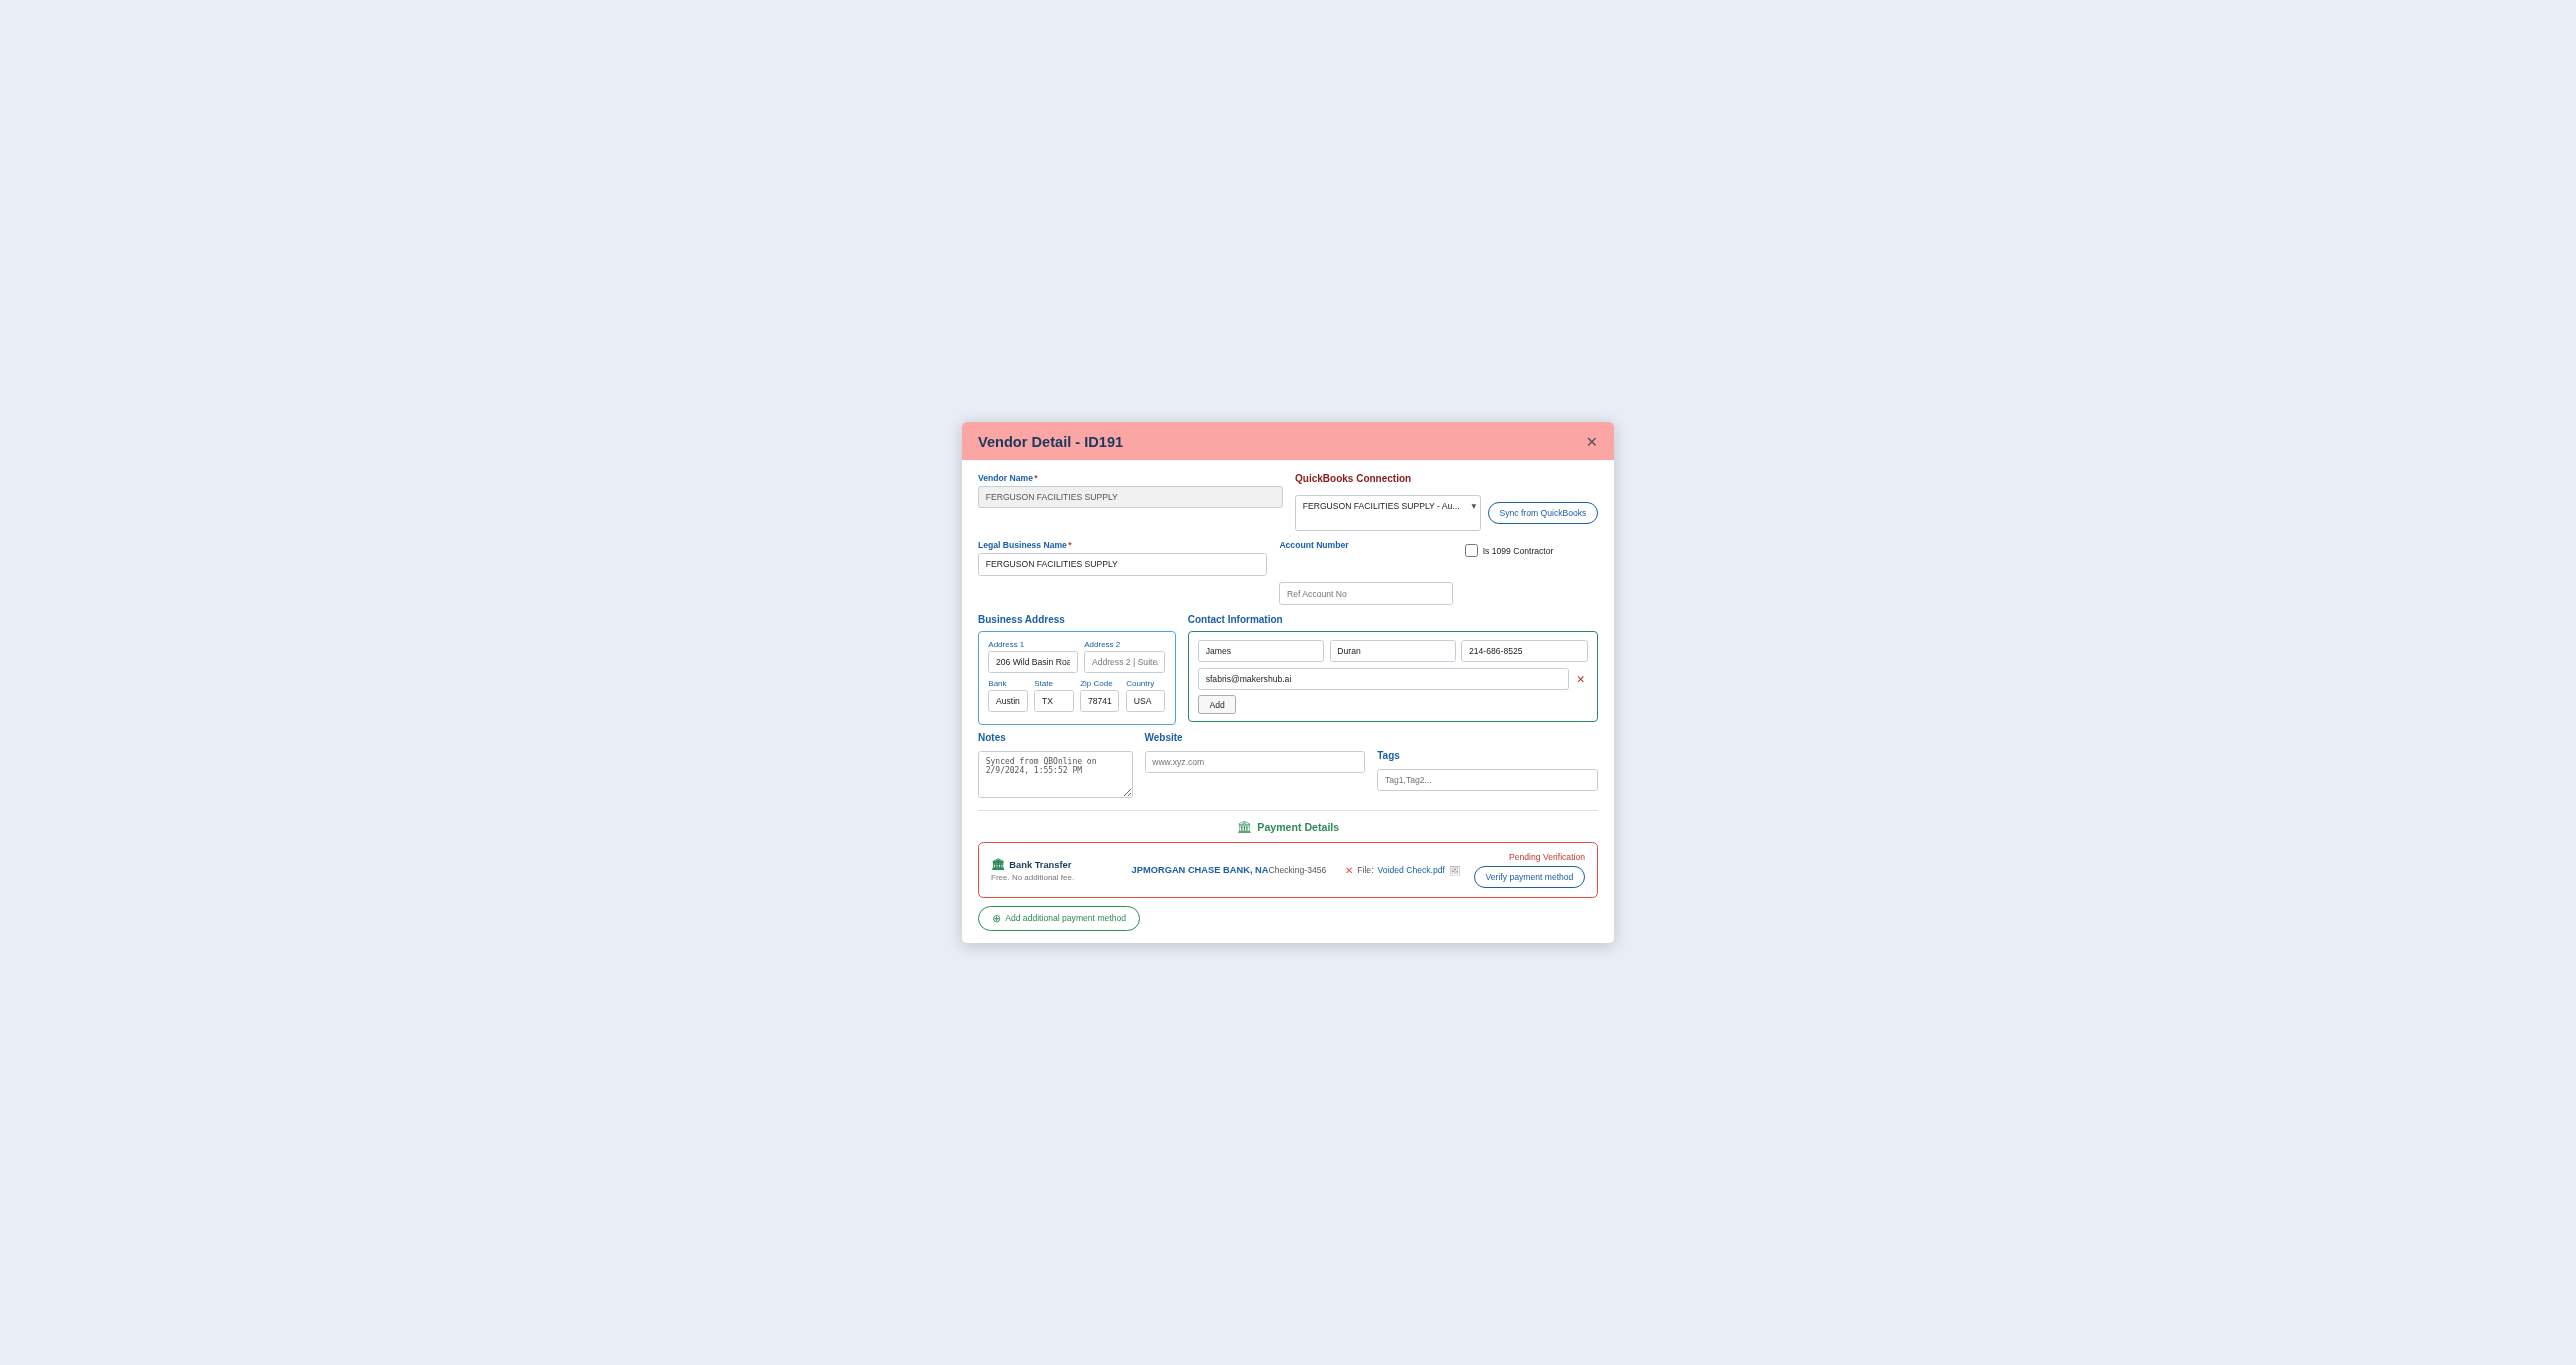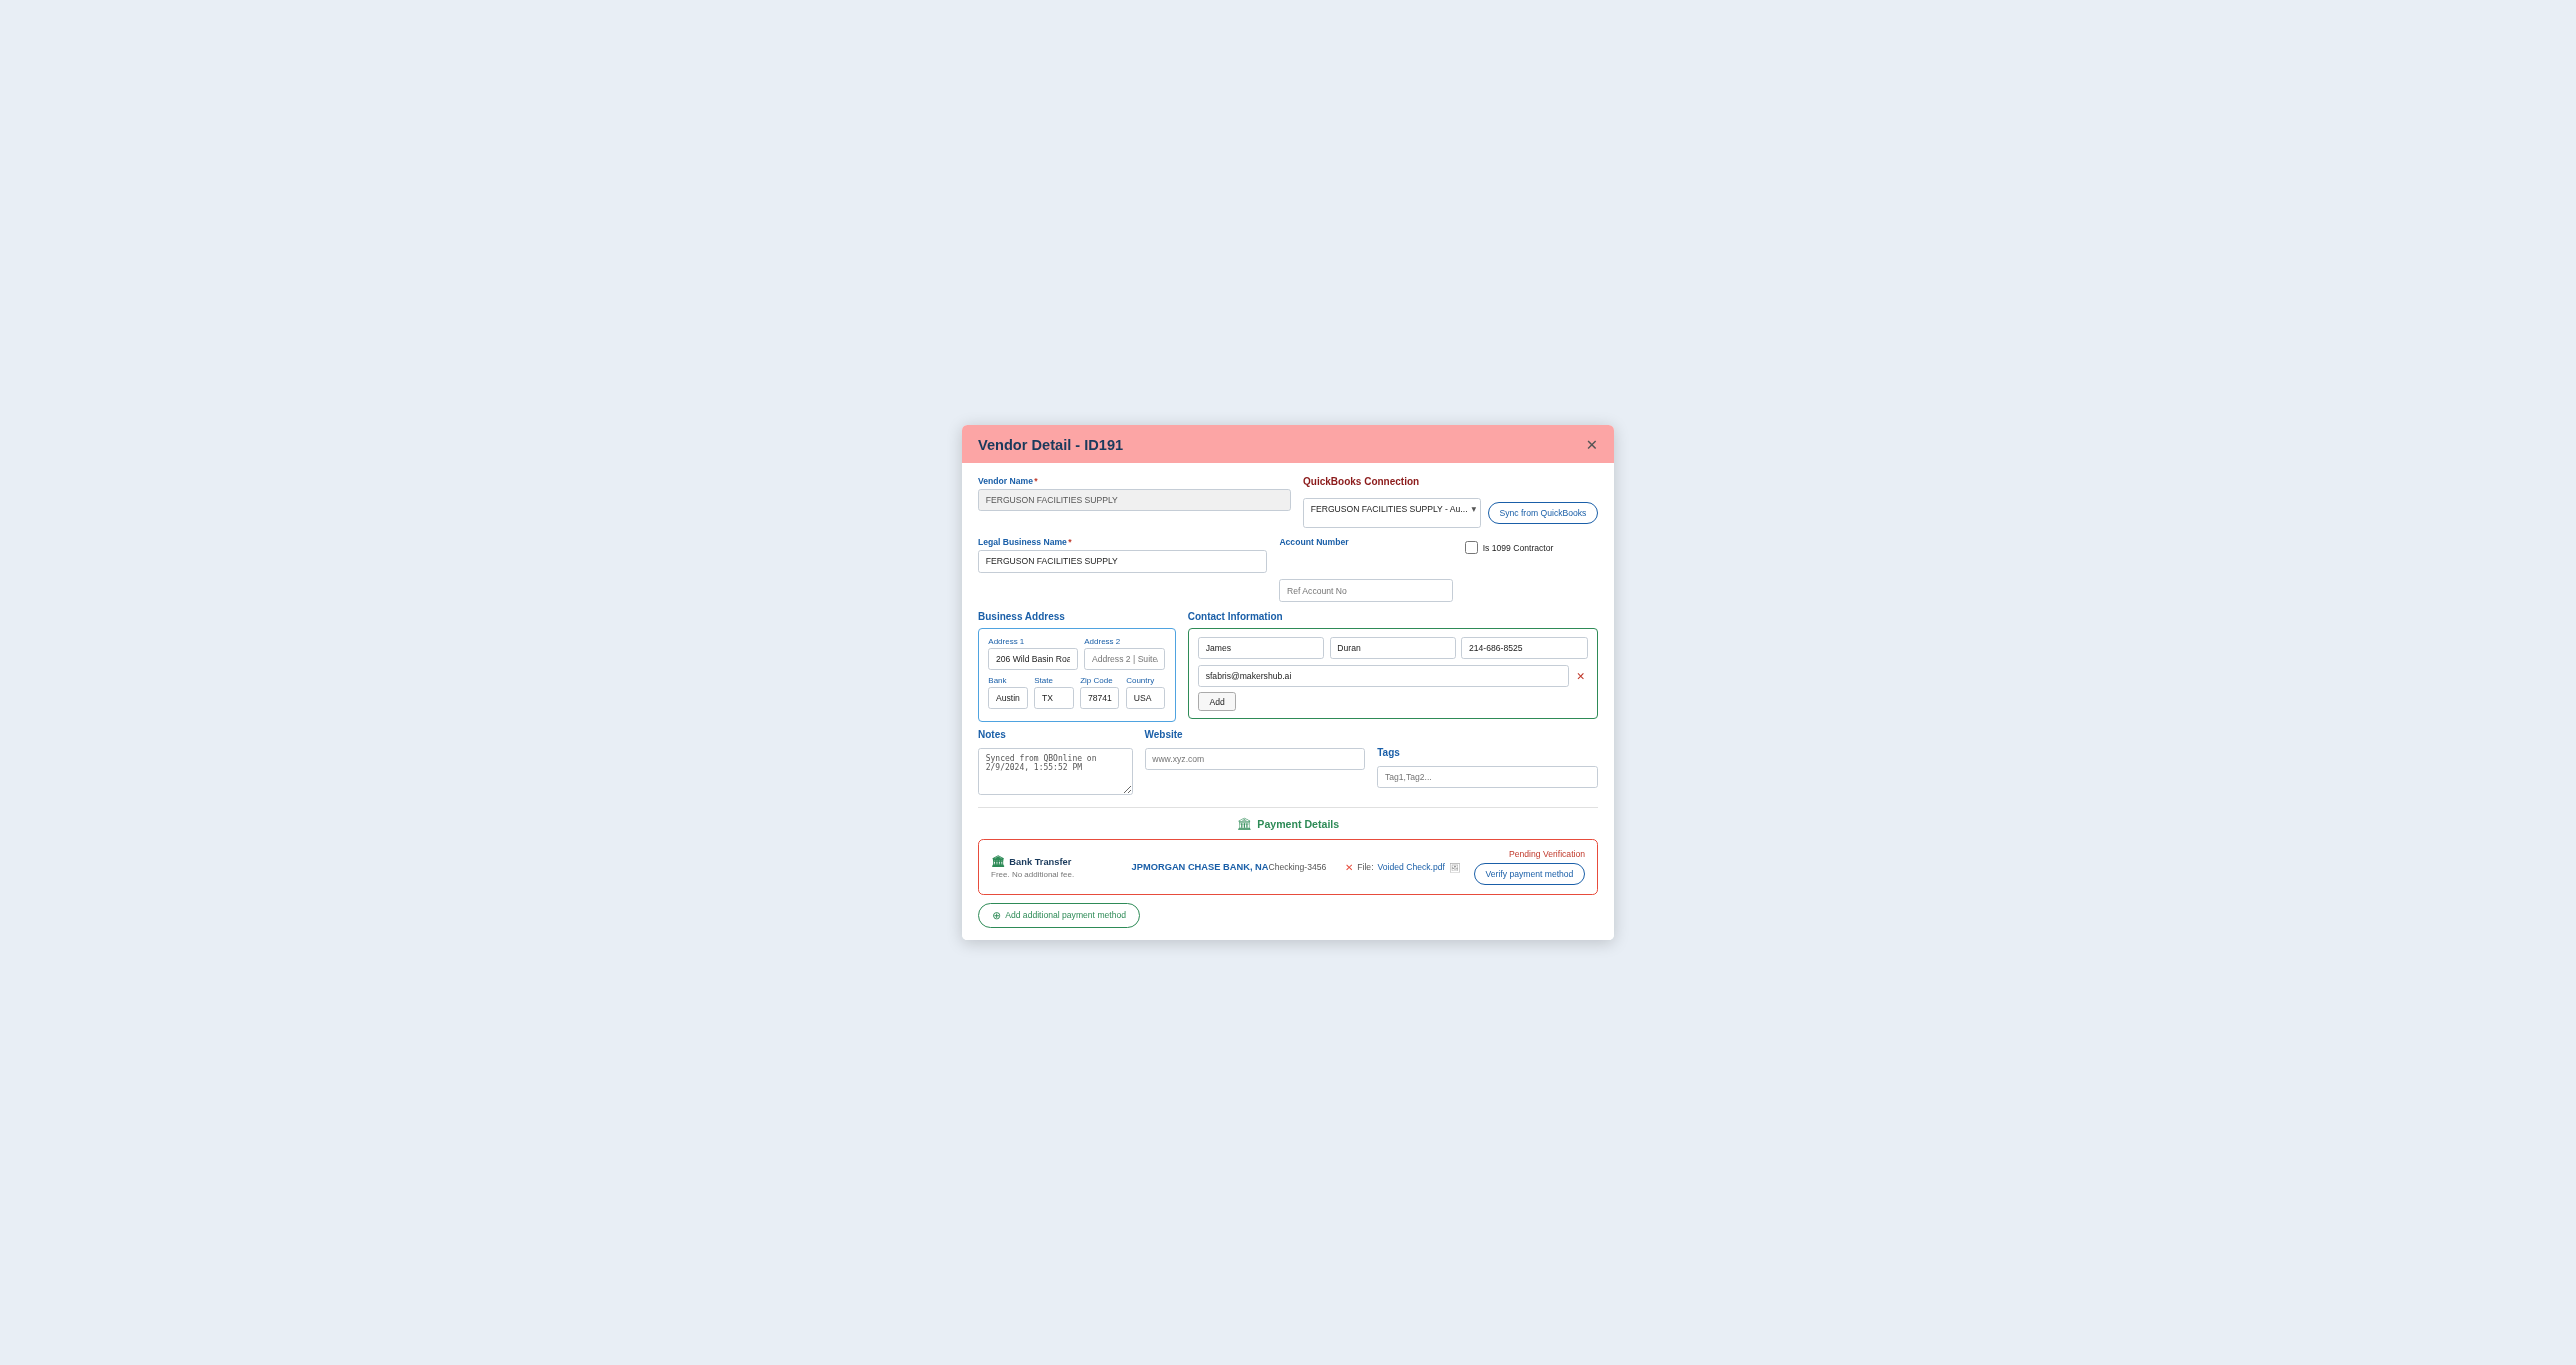--- a/index.html
+++ b/index.html
@@ -174,22 +174,23 @@
       display: flex;
       align-items: center;
       gap: 6.7px;
     }
     .qb-select-wrapper {
       display: flex;
       align-items: center;
       border: 0.7px solid #c5cdd6;
       border-radius: 2.7px;
       background: #fff;
-      padding: 0 4px 8px 0;
+      padding: 0 4px 14px 0;
       min-width: 153px;
+      gap: 8px;
     }
     .qb-select-text {
       font-size: 8.6px;
       color: #222;
       padding: 5.3px 4px 5.3px 6.7px;
       flex: 1;
       white-space: nowrap;
       overflow: hidden;
       text-overflow: ellipsis;
     }

